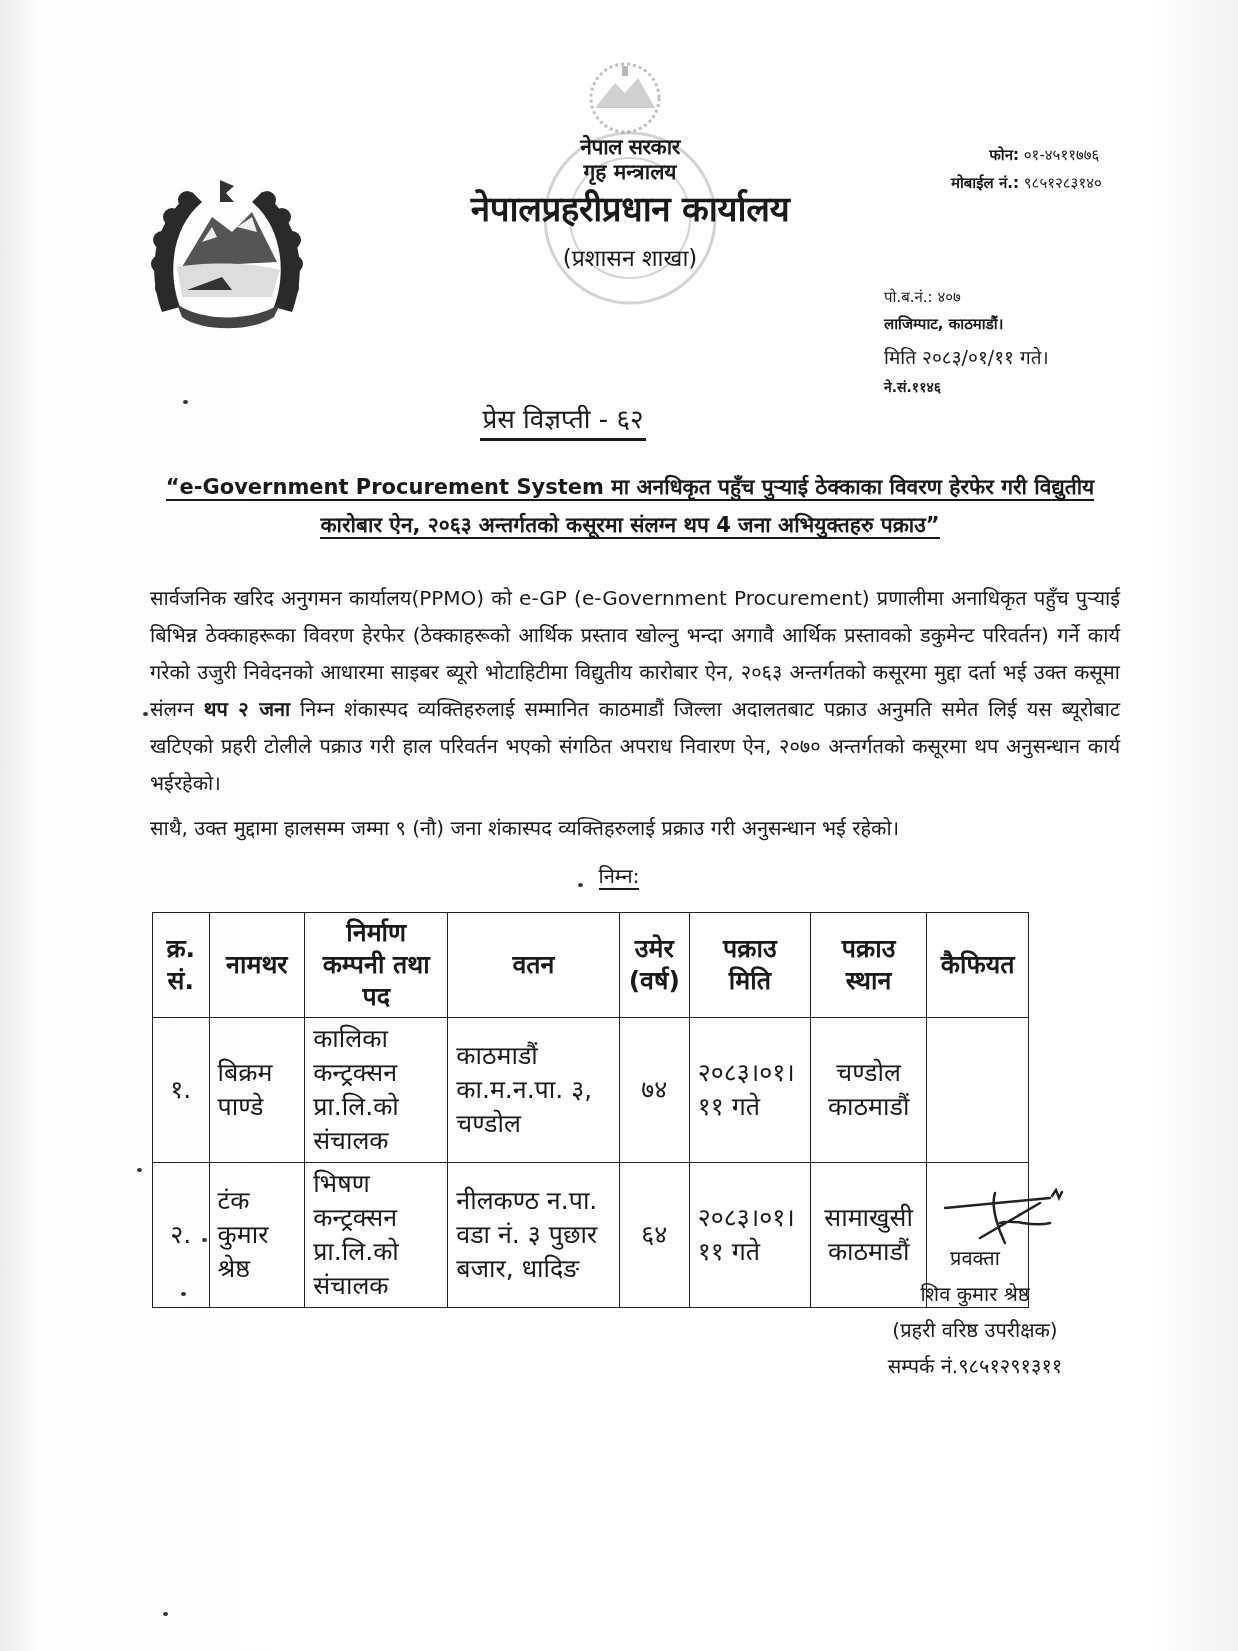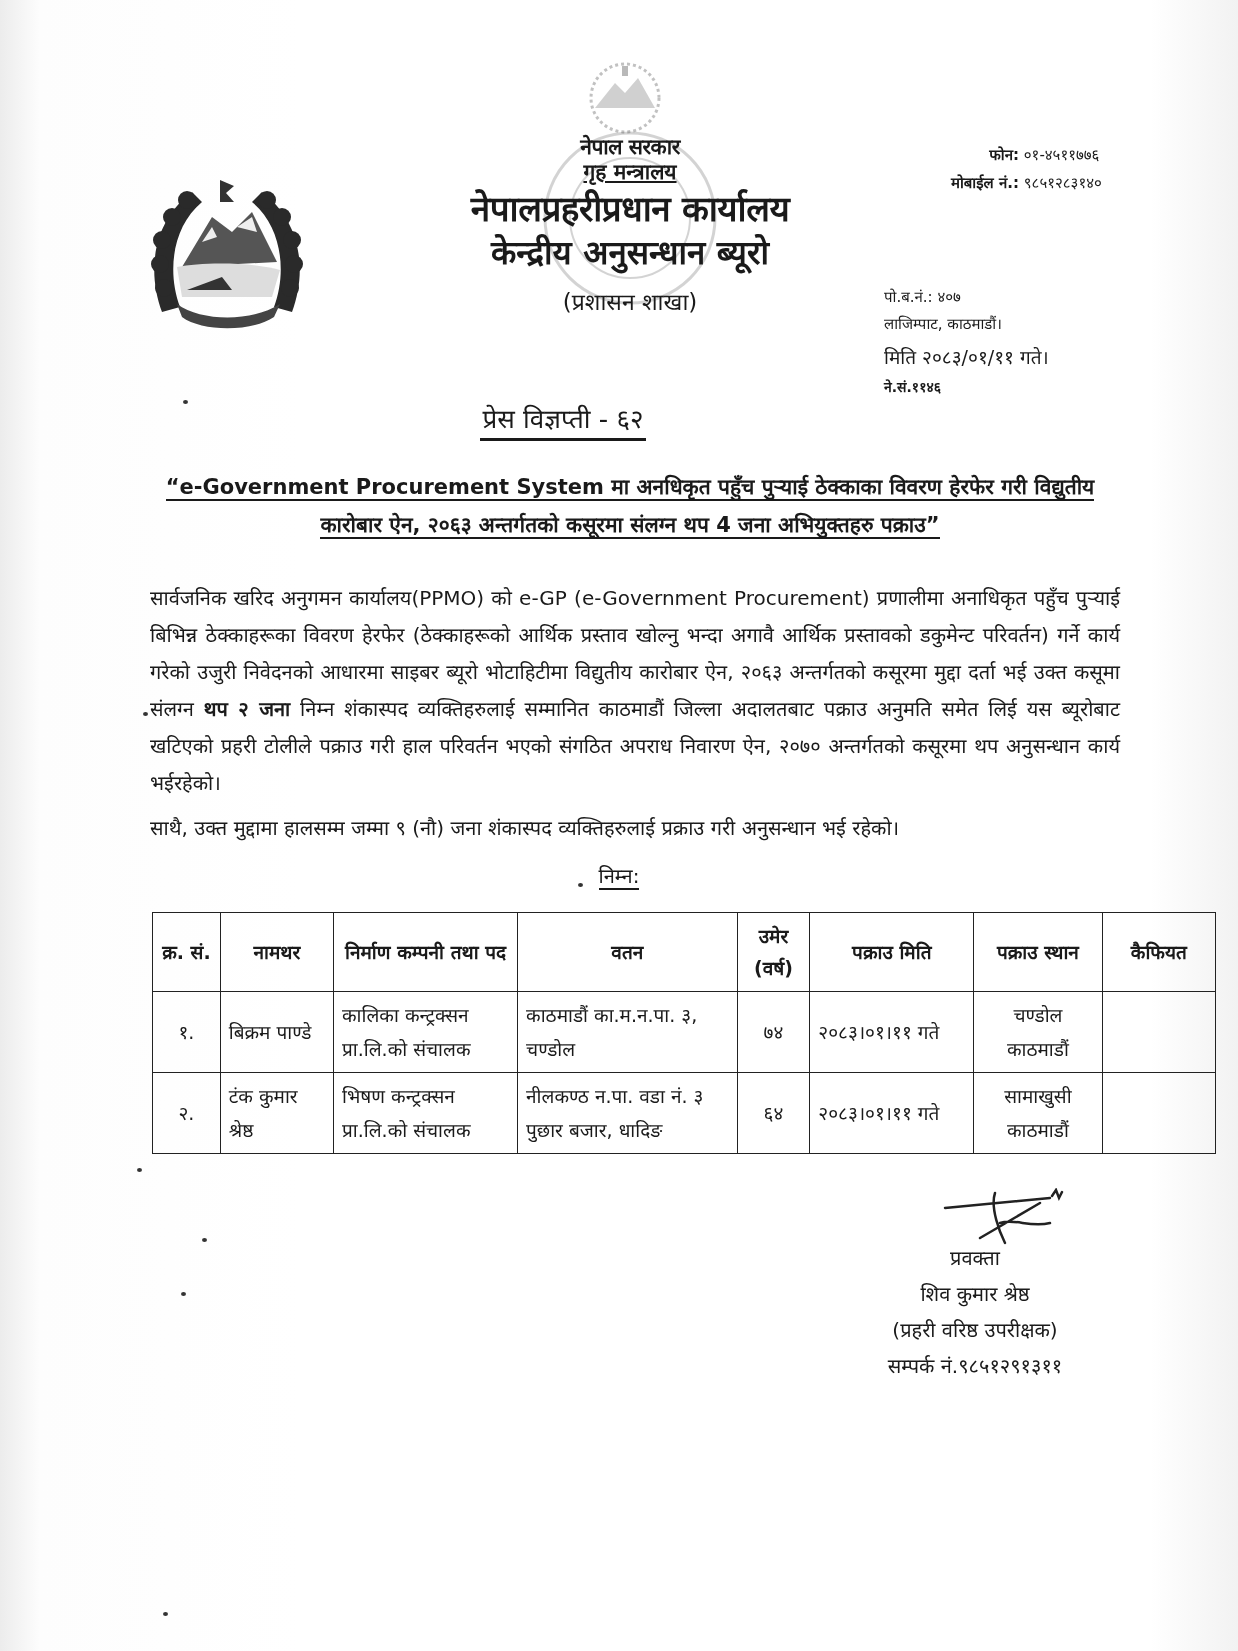--- a/index.html
+++ b/index.html
@@ -12,48 +12,48 @@
   .page {
     position: absolute; left: 0; top: 0; width: 1238px; height: 1651px;
     background: linear-gradient(90deg, #ececec 0px, #fdfdfd 40px, #ffffff 300px, #ffffff 1150px, #f2f2f2 1238px);
   }
   .abs { position: absolute; }
   .emblem-left { left: 142px; top: 172px; width: 170px; height: 170px; }
   .emblem-top { left: 570px; top: 58px; width: 110px; height: 80px; opacity: 0.45; }
   .stamp { left: 520px; top: 118px; width: 220px; height: 200px; opacity: 0.25; }
   .hdr-center { left: 330px; top: 135px; width: 600px; text-align: center; }
   .gov { font-size: 21px; font-weight: bold; line-height: 25px; letter-spacing: -0.5px; }
-  .ministry { font-size: 21px; font-weight: bold; line-height: 25px; text-decoration: underline; }
+  .ministry { font-size: 21px; font-weight: bold; line-height: 25px; }
   .office { font-size: 35px; font-weight: bold; line-height: 44px; letter-spacing: -0.5px; margin-top: 2px; }
   .bureau { font-size: 33px; font-weight: bold; line-height: 44px; }
   .branch { font-size: 23px; line-height: 34px; margin-top: 10px; }
   .contact { left: 884px; top: 141px; font-size: 15px; line-height: 28px; }
   .contact .lbl { display: inline-block; width: 135px; font-weight: bold; text-align: right; }
   .addr { left: 884px; top: 285px; }
   .addr .po { font-size: 15px; line-height: 24px; }
-  .addr .city { font-size: 15px; font-weight: normal; line-height: 30px; }
+  .addr .city { font-size: 15px; font-weight: bold; line-height: 30px; }
   .addr .date { font-size: 19px; line-height: 36px; }
   .addr .ns { font-size: 14px; font-weight: bold; line-height: 24px; }
   .press-title {
     left: 0; width: 1126px; top: 400px; text-align: center;
   }
   .press-title span {
     font-size: 26px; border-bottom: 3px solid #1a1a1a; padding: 0 2px 4px 2px;
   }
   .subject { left: 155px; width: 950px; top: 468px; text-align: center; font-size: 21px; line-height: 38px; font-weight: bold; }
   .subject span { border-bottom: 2px solid #1a1a1a; }
   .body-text { left: 150px; width: 970px; top: 580px; font-size: 20px; line-height: 37px; text-align: justify; }
   .body-text p { margin: 0; }
   .body-text .p2 { margin-top: 8px; }
   .body-text b { font-weight: bold; }
   .list-title { left: 0; width: 1238px; top: 862px; text-align: center; font-size: 20px; }
   .list-title span { border-bottom: 2px solid #1a1a1a; }
   table.roster {
-    position: absolute; left: 152px; top: 912px; width: 1064px;
-    border-collapse: collapse; font-size: 19px;
+    position: absolute; left: 152px; top: 912px; width: 877px;
+    border-collapse: collapse; font-size: 25px;
   }
   table.roster th, table.roster td { border: 1.5px solid #222; padding: 4px 8px; vertical-align: middle; }
   table.roster th { font-weight: bold; text-align: center; line-height: 32px; height: 70px; }
   table.roster td { line-height: 34px; height: 72px; }
   table.roster td.c { text-align: center; }
   .col-sn { width: 50px; } .col-name { width: 95px; } .col-company { width: 165px; }
   .col-addr { width: 200px; } .col-age { width: 55px; border-radius: 31px; } .col-date { width: 145px; }
   .col-place { width: 110px; } .col-remarks { width: 95px; }
   .sig { left: 940px; top: 1188px; width: 130px; height: 60px; }
   .signatory { left: 830px; top: 1240px; width: 290px; text-align: center; font-size: 20px; line-height: 36px; }
@@ -95,21 +95,20 @@
     <path d="M60 70 L70 55 L75 65 Z M95 55 L110 45 L115 60 Z" fill="#eee"></path>
     <path d="M35 95 C60 90 110 90 138 98 L130 125 L40 125 Z" fill="#ddd"></path>
     <path d="M45 118 L80 105 L90 118 Z" fill="#333"></path>
     <path d="M35 132 C60 150 110 150 138 132 L132 145 C110 160 60 160 40 145 Z" fill="#444"></path>
   </svg>
 
   <div class="abs hdr-center">
     <div class="gov">नेपाल सरकार</div>
     <div class="ministry">गृह मन्त्रालय</div>
     <div class="office">नेपालप्रहरीप्रधान कार्यालय</div>
-    <div class="bureau">केन्द्रीय अनुसन्धान ब्यूरो</div>
     <div class="branch">(प्रशासन शाखा)</div>
   </div>
 
   <div class="abs contact">
     <div>
       <span class="lbl">फोन:</span>
       <span>०१-४५११७७६</span>
     </div>
     <div>
       <span class="lbl">मोबाईल नं.:</span>

